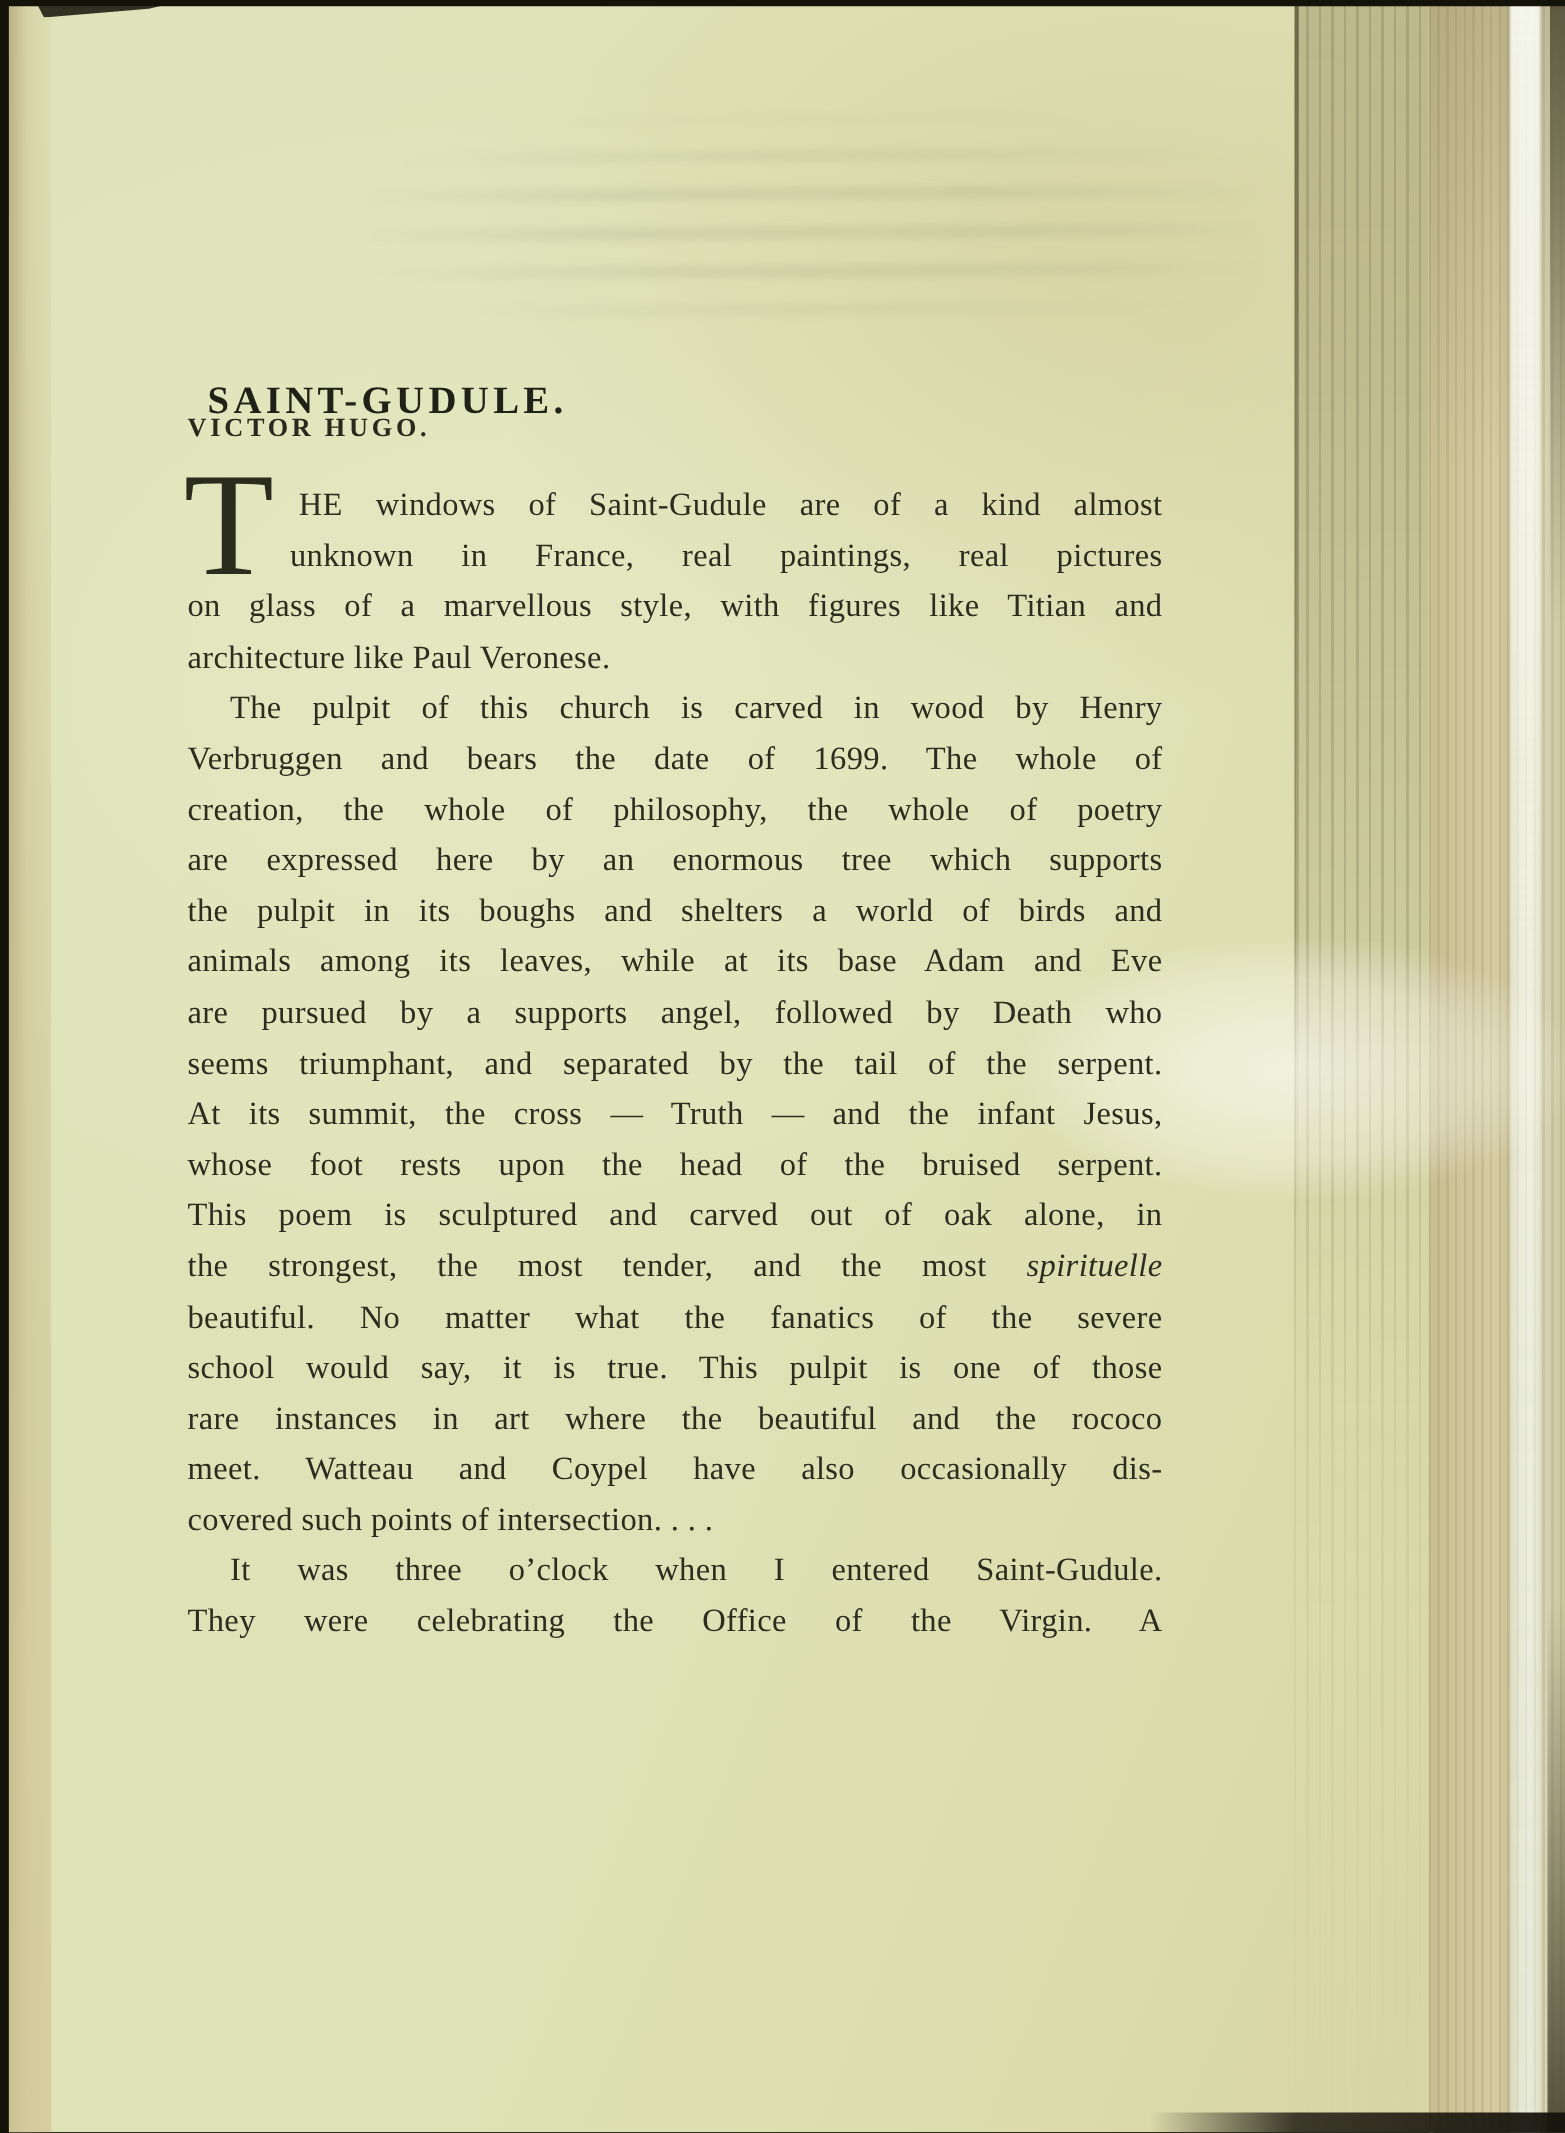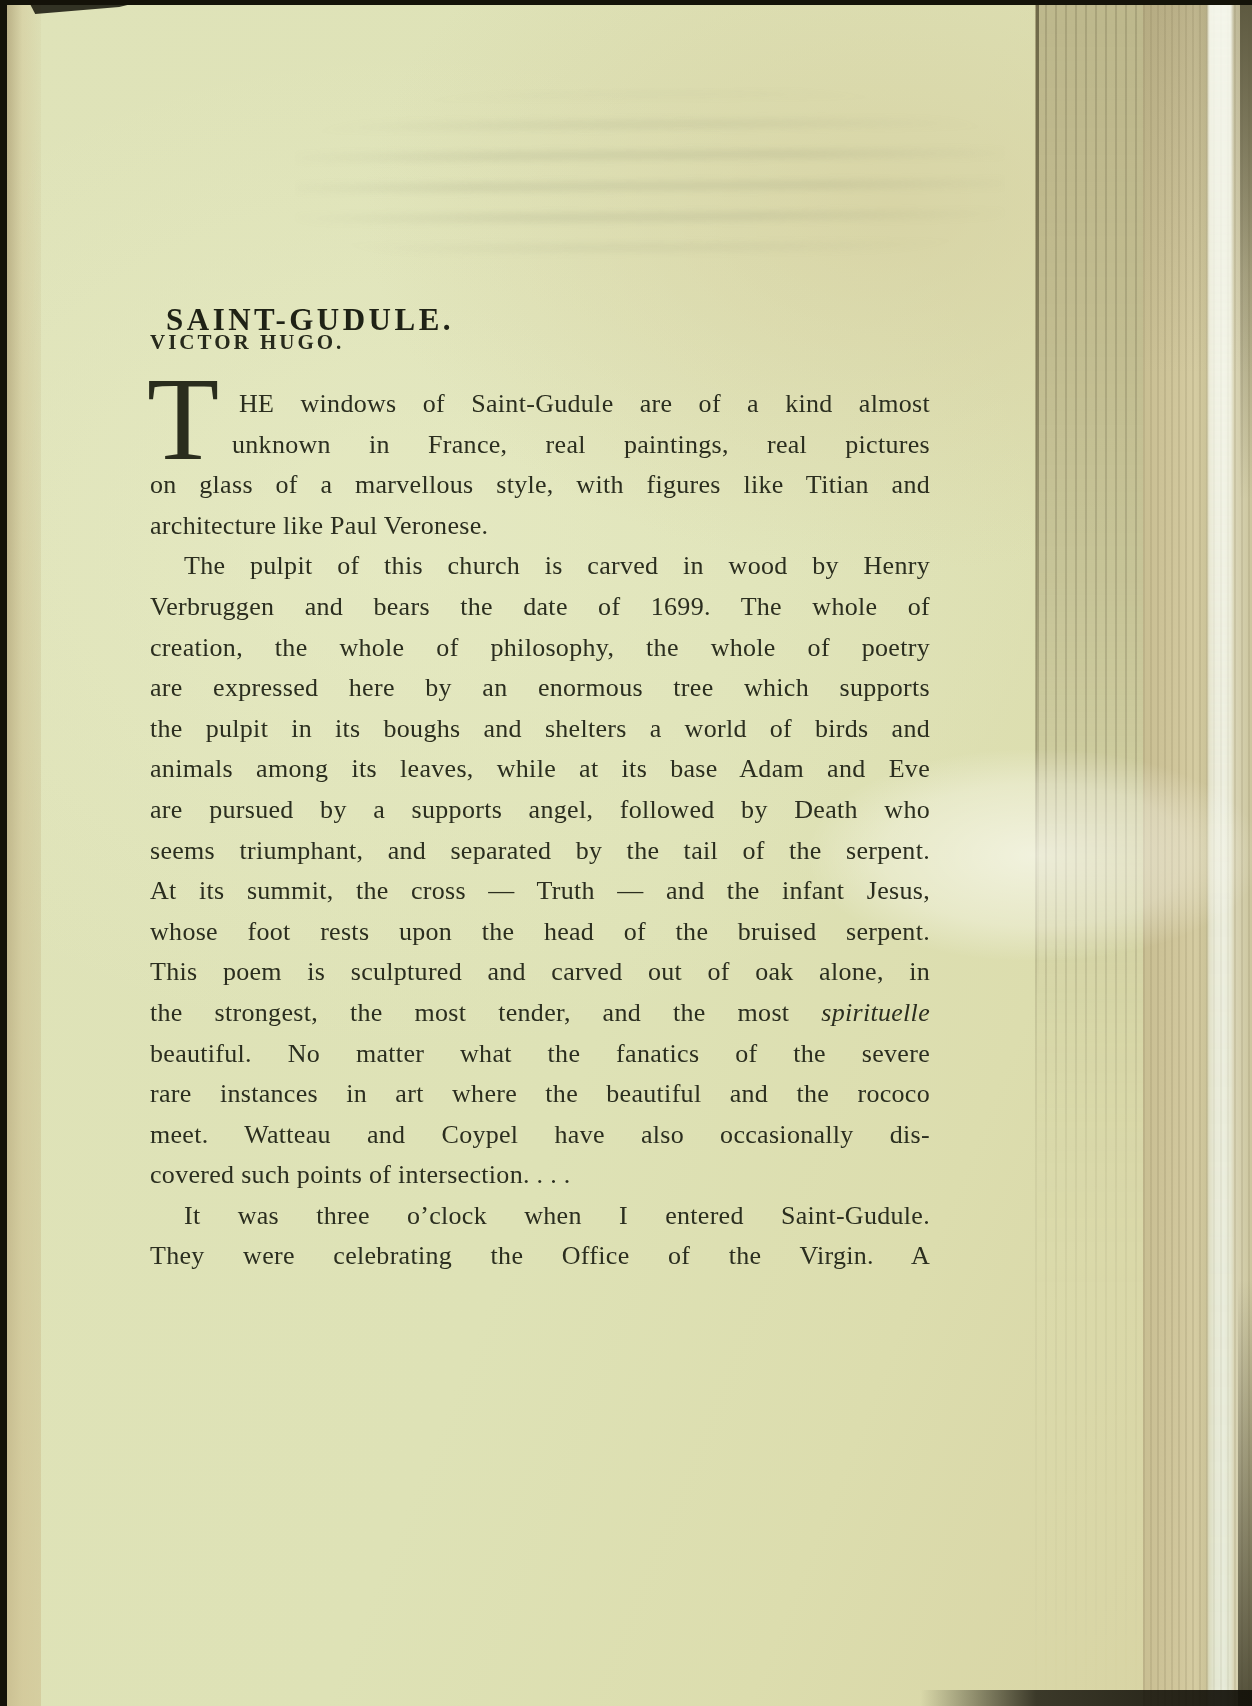--- a/index.html
+++ b/index.html
@@ -161,19 +161,20 @@
     <div class="bline">are expressed here by an enormous tree which supports</div>
     <div class="bline">the pulpit in its boughs and shelters a world of birds and</div>
     <div class="bline">animals among its leaves, while at its base Adam and Eve</div>
     <div class="bline">are pursued by a supports angel, followed by Death who</div>
     <div class="bline">seems triumphant, and separated by the tail of the serpent.</div>
     <div class="bline">At its summit, the cross — Truth — and the infant Jesus,</div>
     <div class="bline">whose foot rests upon the head of the bruised serpent.</div>
     <div class="bline">This poem is sculptured and carved out of oak alone, in</div>
     <div class="bline"><span>the strongest, the most tender, and the most </span><span class="it">spirituelle</span></div>
     <div class="bline">beautiful. No matter what the fanatics of the severe</div>
+    <div class="bline">school would say, it is true. This pulpit is one of those</div>
     <div class="bline">rare instances in art where the beautiful and the rococo</div>
     <div class="bline">meet. Watteau and Coypel have also occasionally dis-</div>
     <div class="bline lastline">covered such points of intersection. . . .</div>
     <div class="bline indent">It was three o’clock when I entered Saint-Gudule.</div>
     <div class="bline">They were celebrating the Office of the Virgin. A</div>
   </div>
 </div>
 
 </body></html>

